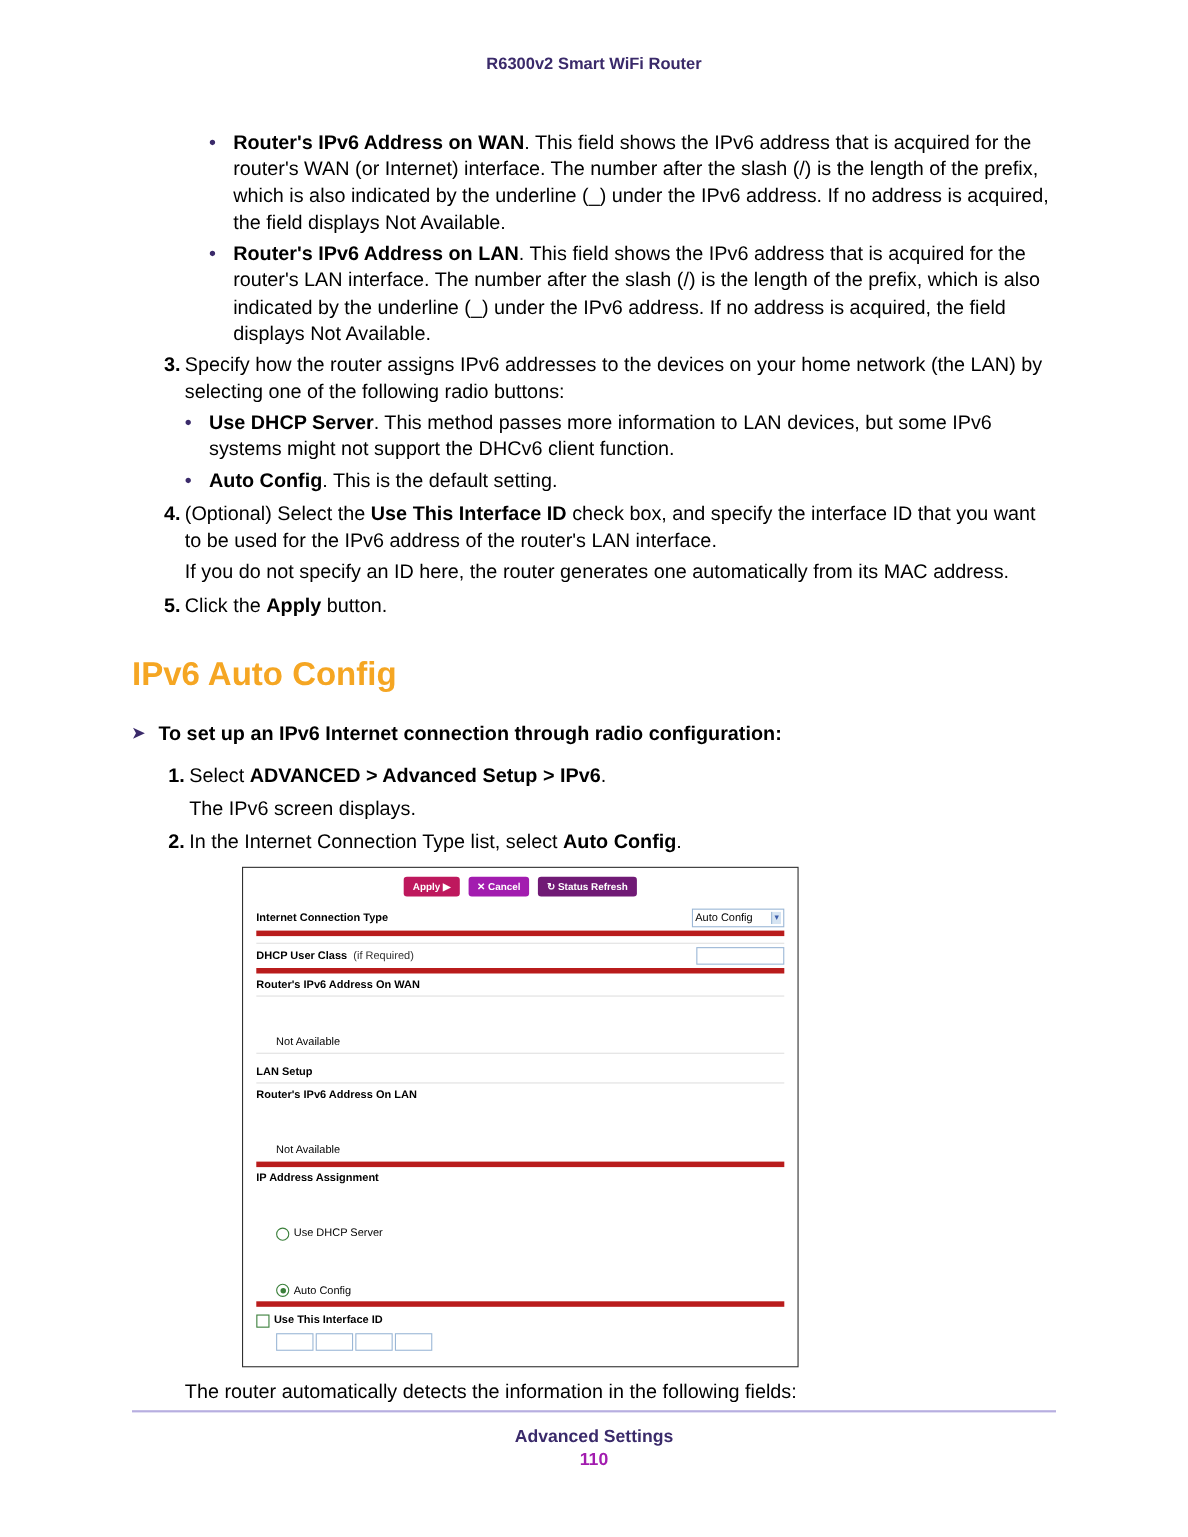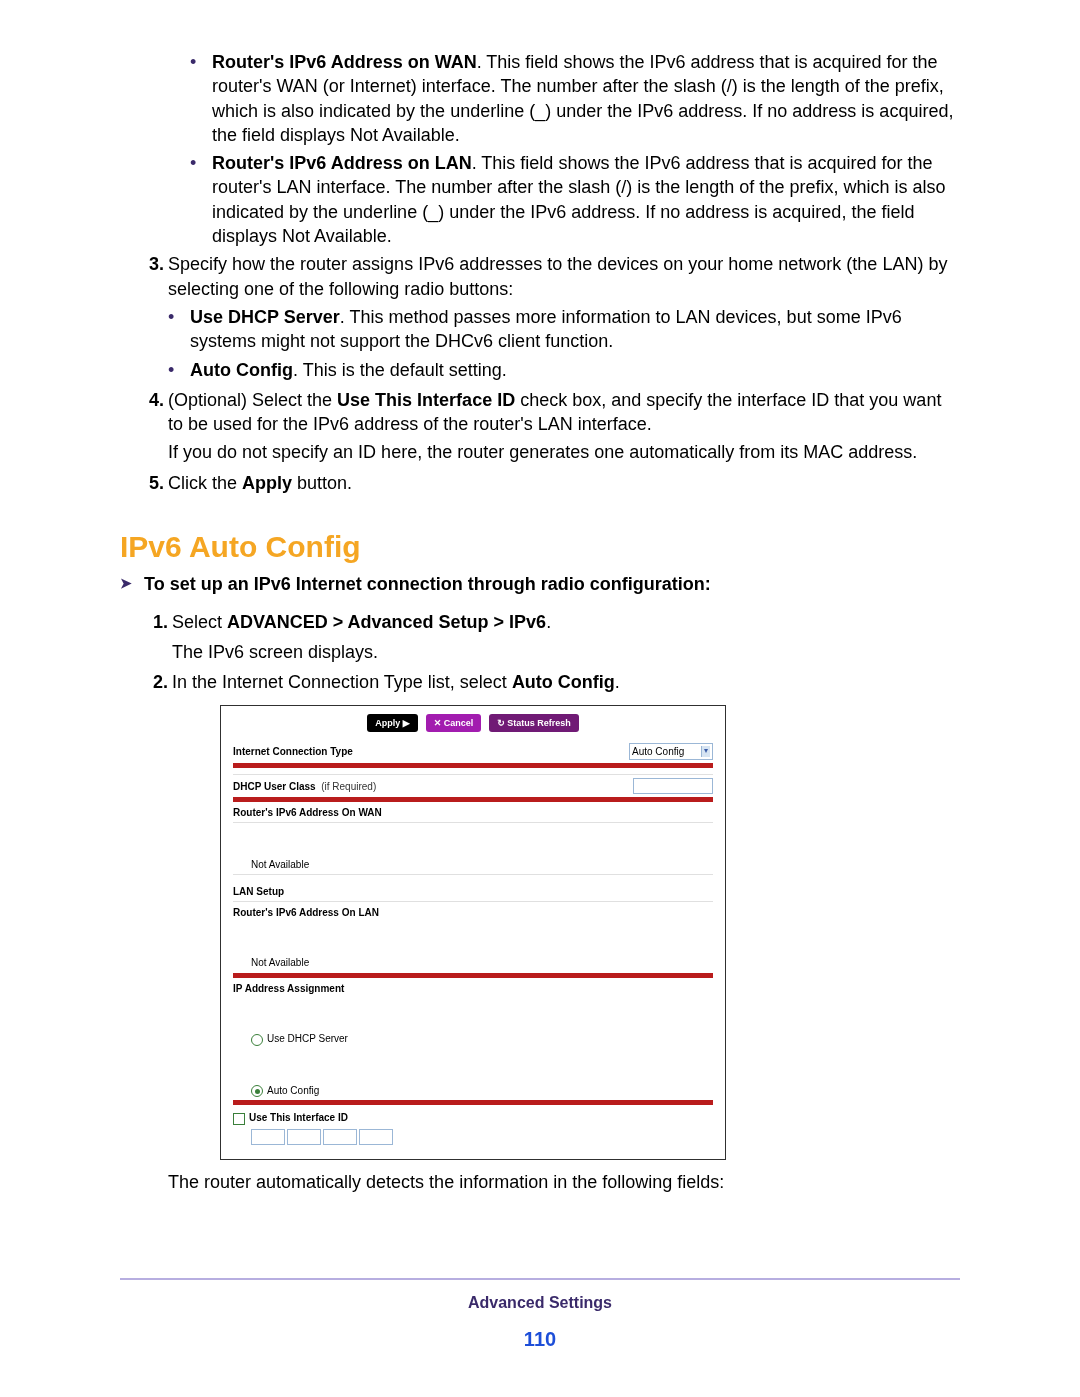--- a/index.html
+++ b/index.html
@@ -62,21 +62,21 @@
     text-align: right;
   }
   .para {
     margin-bottom: 6px;
   }
   .section-heading {
     color: #f5a623;
     font-size: 30px;
     font-weight: bold;
     margin-top: 32px;
-    margin-bottom: 4px;
+    margin-bottom: 20px;
   }
   .arrow-line {
     position: relative;
     padding-left: 24px;
     font-weight: bold;
     font-size: 18px;
     margin-bottom: 14px;
   }
   .arrow-line::before {
     content: "➤";
@@ -89,37 +89,37 @@
   .num-list-secondary {
     margin-left: 14px;
   }
   .closing-line {
     margin-left: 48px;
     margin-top: 10px;
     font-size: 18px;
   }
   .footer {
     position: absolute;
-    bottom: 46px;
+    bottom: 60px;
     left: 120px;
     right: 120px;
     border-top: 2px solid #b7aee0;
     padding-top: 14px;
     text-align: center;
   }
   .footer-title {
     color: #3a2a6a;
     font-weight: bold;
     font-size: 16px;
   }
   .footer-page {
-    color: #1d4ed8;
-    font-weight: bold;
-    font-size: 20px;
-    margin-top: 16px;
+    color: #a21caf;
+    font-weight: bold;
+    font-size: 16px;
+    margin-top: 3px;
   }
 
   
   .shot {
     width: 480px;
     border: 1px solid #303030;
     margin: 10px 0 0 48px;
     padding: 8px 12px 14px 12px;
     font-family: Arial, Helvetica, sans-serif;
     font-size: 10px;
@@ -134,21 +134,21 @@
   .shot-btn {
     color: #fff;
     font-size: 9px;
     font-weight: bold;
     padding: 3px 8px;
     border-radius: 3px;
     display: inline-flex;
     align-items: center;
     gap: 3px;
   }
-  .btn-apply { background: #000000; }
+  .btn-apply { background: #be185d; }
   .btn-cancel { background: #a21caf; }
   .btn-refresh { background: #701a75; }
   .shot-row {
     display: flex;
     justify-content: space-between;
     align-items: center;
     padding: 3px 0;
     border-bottom: 5px solid #b91c1c;
   }
   .shot-label { font-weight: bold; }
@@ -222,20 +222,21 @@
     width: 32px;
     height: 14px;
     border: 1px solid #9bb7d6;
     background: #fff;
   }
 </style>
 </head>
 <body>
 
 <div class="page">
+  <div class="header-title">R6300v2 Smart WiFi Router</div>
 
   <div class="body-text">
     <div class="bullet-list">
       <div class="bullet-item">
         <b>Router's IPv6 Address on WAN</b><span>. This field shows the IPv6 address that is acquired for the router's WAN (or Internet) interface. The number after the slash (/) is the length of the prefix, which is also indicated by the underline (_) under the IPv6 address. If no address is acquired, the field displays Not Available.</span>
       </div>
       <div class="bullet-item">
         <b>Router's IPv6 Address on LAN</b><span>. This field shows the IPv6 address that is acquired for the router's LAN interface. The number after the slash (/) is the length of the prefix, which is also indicated by the underline (_) under the IPv6 address. If no address is acquired, the field displays Not Available.</span>
       </div>
     </div>

